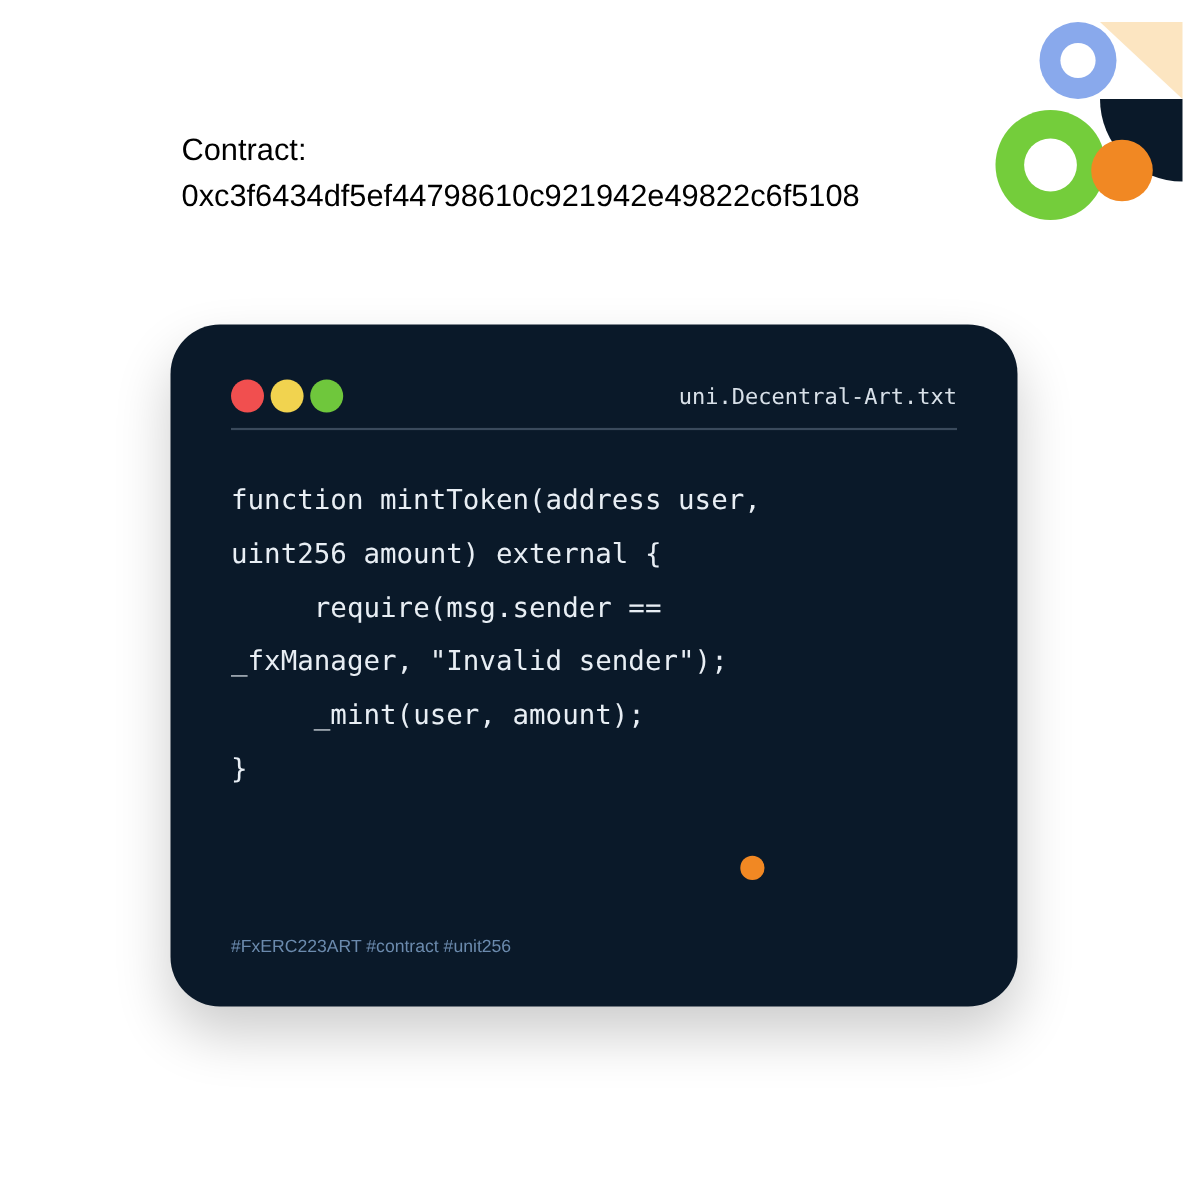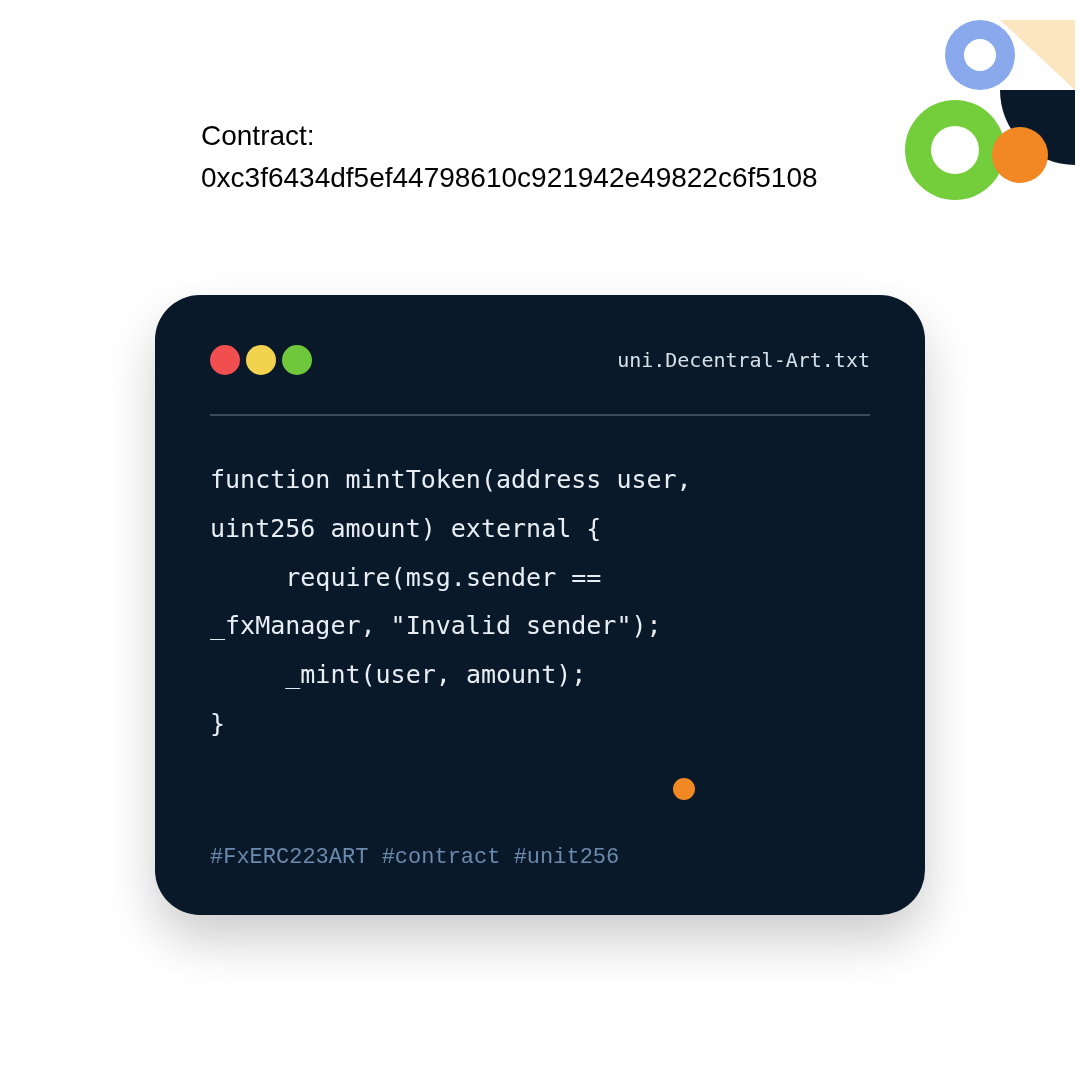--- a/index.html
+++ b/index.html
@@ -22,38 +22,37 @@
       width: 200px;
       height: 200px;
     }
     .contract-header {
       position: absolute;
       top: 115px;
       left: 165px;
       font-size: 28px;
       color: #000000;
       line-height: 1.5;
-      margin-left: 36px;
     }
     .code-window {
       position: absolute;
       top: 295px;
       left: 155px;
       width: 770px;
       height: 620px;
       background: #0a1929;
       border-radius: 45px;
       padding: 50px 55px;
       box-shadow: 0 25px 50px rgba(0,0,0,0.2);
     }
     .window-header {
       display: flex;
       justify-content: space-between;
       align-items: center;
-      margin-bottom: 39px;
+      margin-bottom: 14px;
     }
     .traffic-lights {
       display: flex;
       gap: 6px;
     }
     .dot {
       width: 30px;
       height: 30px;
       border-radius: 50%;
     }
@@ -84,22 +83,22 @@
       width: 22px;
       height: 22px;
       background: #f18823;
       border-radius: 50%;
     }
     .hashtags {
       position: absolute;
       bottom: 45px;
       left: 55px;
       color: #6b8aad;
-      font-size: 22px;
-      font-family: Liberation Mono, monospace;
+      font-size: 16px;
+      font-family: Liberation Sans, sans-serif;
     }
   </style>
 </head>
 <body>
 
 <div class="decorative-shapes">
   <svg width="200" height="200" viewBox="0 0 200 200">
 
     <path d="M 120 10 L 195 10 L 195 80 Z" fill="#fce5c1"></path>
 

